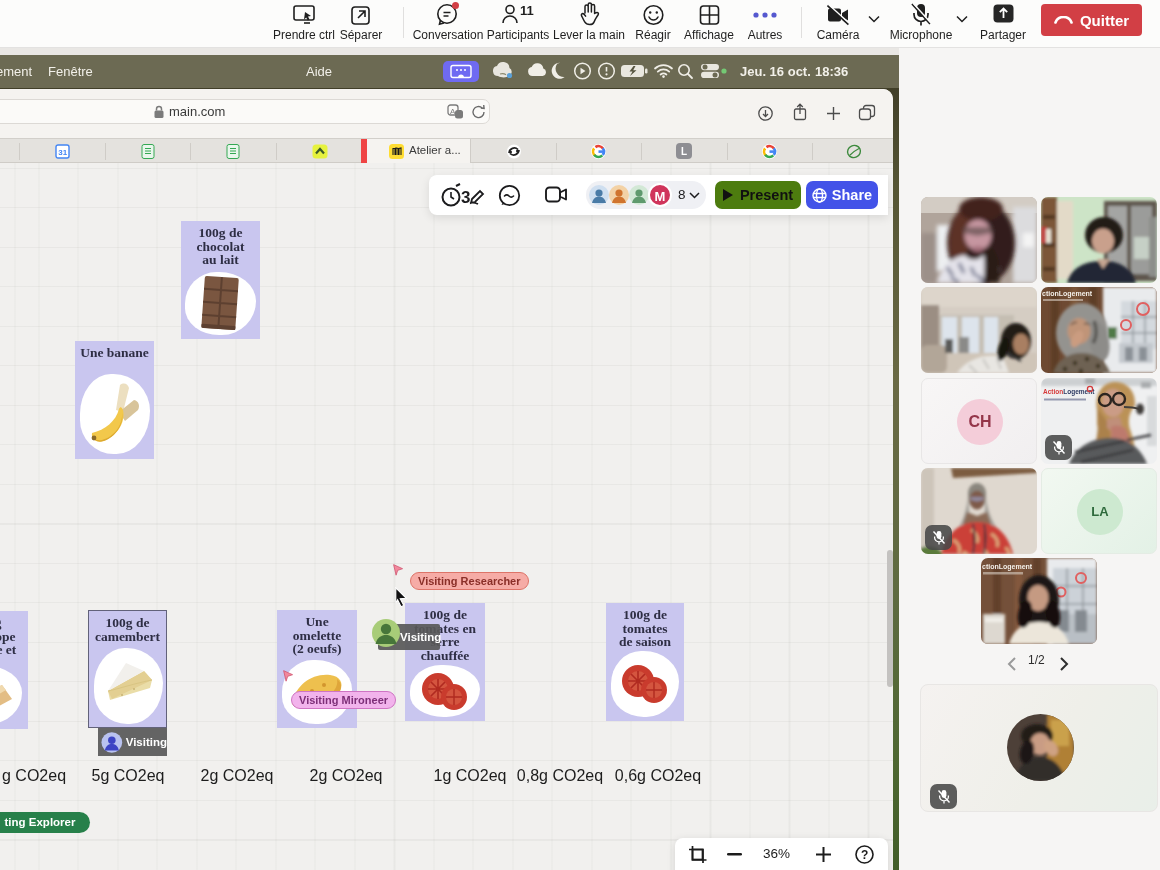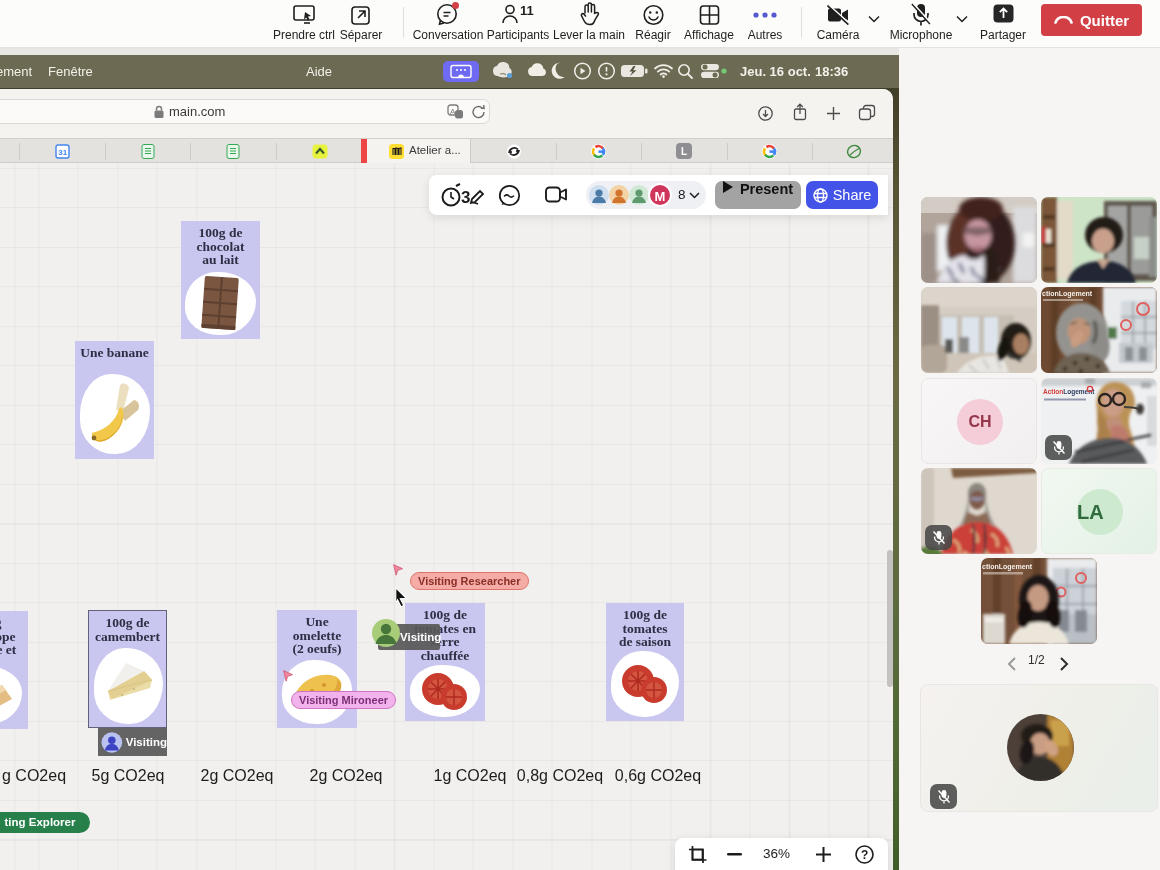--- a/index.html
+++ b/index.html
@@ -40,22 +40,22 @@
 .card .tt { font-size:13.5px; line-height:13.5px; padding-top:5px; letter-spacing:0; }
 .blob { position:absolute; background:#fff; border-radius:46% 54% 50% 50% / 52% 48% 56% 44%; }
 
 
 .vpill { position:absolute; font-weight:700; font-size:11px; border-radius:11px; padding:2px 7px; white-space:nowrap; }
 .vlabel { position:absolute; background:rgba(88,88,88,0.92); color:#fff; font-size:11.5px; font-weight:700; display:flex; align-items:center; }
 
 
 #mtb { position:absolute; left:429px; top:12px; width:459px; height:40px; background:#fff; border-radius:8px 0 0 8px; box-shadow:0 3px 10px rgba(0,0,0,0.10); }
 #avpill { position:absolute; left:157px; top:6px; width:120px; height:28px; background:#eff0f4; border-radius:14px; }
-#present { position:absolute; left:286px; top:6px; width:86px; height:28px; background:#a3a3a3; border-radius:7px; color:#111; font-weight:700; font-size:14.5px; display:flex; align-items:flex-start; justify-content:center; gap:7px; }
-#sharebtn { position:absolute; left:377px; top:6px; width:72px; height:28px; background:#4353e8; border-radius:7px; color:#fff; font-weight:400; font-size:14.5px; display:flex; align-items:center; justify-content:center; gap:5px; }
+#present { position:absolute; left:286px; top:6px; width:86px; height:28px; background:#4d7c0f; border-radius:7px; color:#111; font-weight:700; font-size:14.5px; display:flex; align-items:center; justify-content:center; gap:7px; }
+#sharebtn { position:absolute; left:377px; top:6px; width:72px; height:28px; background:#4353e8; border-radius:7px; color:#fff; font-weight:700; font-size:14.5px; display:flex; align-items:center; justify-content:center; gap:5px; }
 
 
 .co2 { position:absolute; top:604px; font-size:16px; color:#1d1d1d; white-space:nowrap; transform:translateX(-50%); }
 
 
 #zoombar { position:absolute; left:675px; top:675px; width:213px; height:43px; background:#fff; border-radius:8px; box-shadow:0 2px 8px rgba(0,0,0,0.12); color:#1c1c1c; }
 
 
 #side { position:absolute; left:899px; top:48px; width:261px; height:822px; background:#f6f5f4; }
 .tile { position:absolute; width:116px; height:86px; border-radius:7px; overflow:hidden; }
@@ -747,21 +747,21 @@
     <div class="micmute" style="left:4px;top:57px;">
         <svg width="14" height="15" viewBox="0 0 14 15">
           <rect x="4.6" y="1" width="4.8" height="8" rx="2.4" fill="#fff"></rect>
           <path d="M2.6 6.5v1a4.4 4.4 0 008.8 0v-1M7 12v2.4" fill="none" stroke="#fff" stroke-width="1.3"></path>
           <path d="M1.5 1.5l11 12" stroke="#fff" stroke-width="1.4"></path>
         </svg>
       </div>
   </div>
 
   <div class="tile" style="left:142px;top:420px;background:linear-gradient(135deg,#f2f8f1,#e3f1e6);border:1px solid #e4ece4;">
-    <div class="abs" style="left:35px;top:20px;width:46px;height:46px;border-radius:50%;background:#cde9d0;color:#2f6b3d;font-weight:700;font-size:20px;text-align:left;line-height:46px;">LA</div>
+    <div class="abs" style="left:35px;top:20px;width:46px;height:46px;border-radius:50%;background:#cde9d0;color:#2f6b3d;font-weight:700;font-size:13px;text-align:center;line-height:46px;">LA</div>
   </div>
 
   <div class="tile" style="left:82px;top:510px;">
     <svg width="116" height="86" viewBox="0 0 116 86">
       <defs>
           <filter id="b7" x="-20%" y="-20%" width="140%" height="140%">
             <feGaussianBlur stdDeviation="1.6"></feGaussianBlur>
           </filter>
         </defs>
       <rect width="116" height="86" fill="#74503a"></rect>

